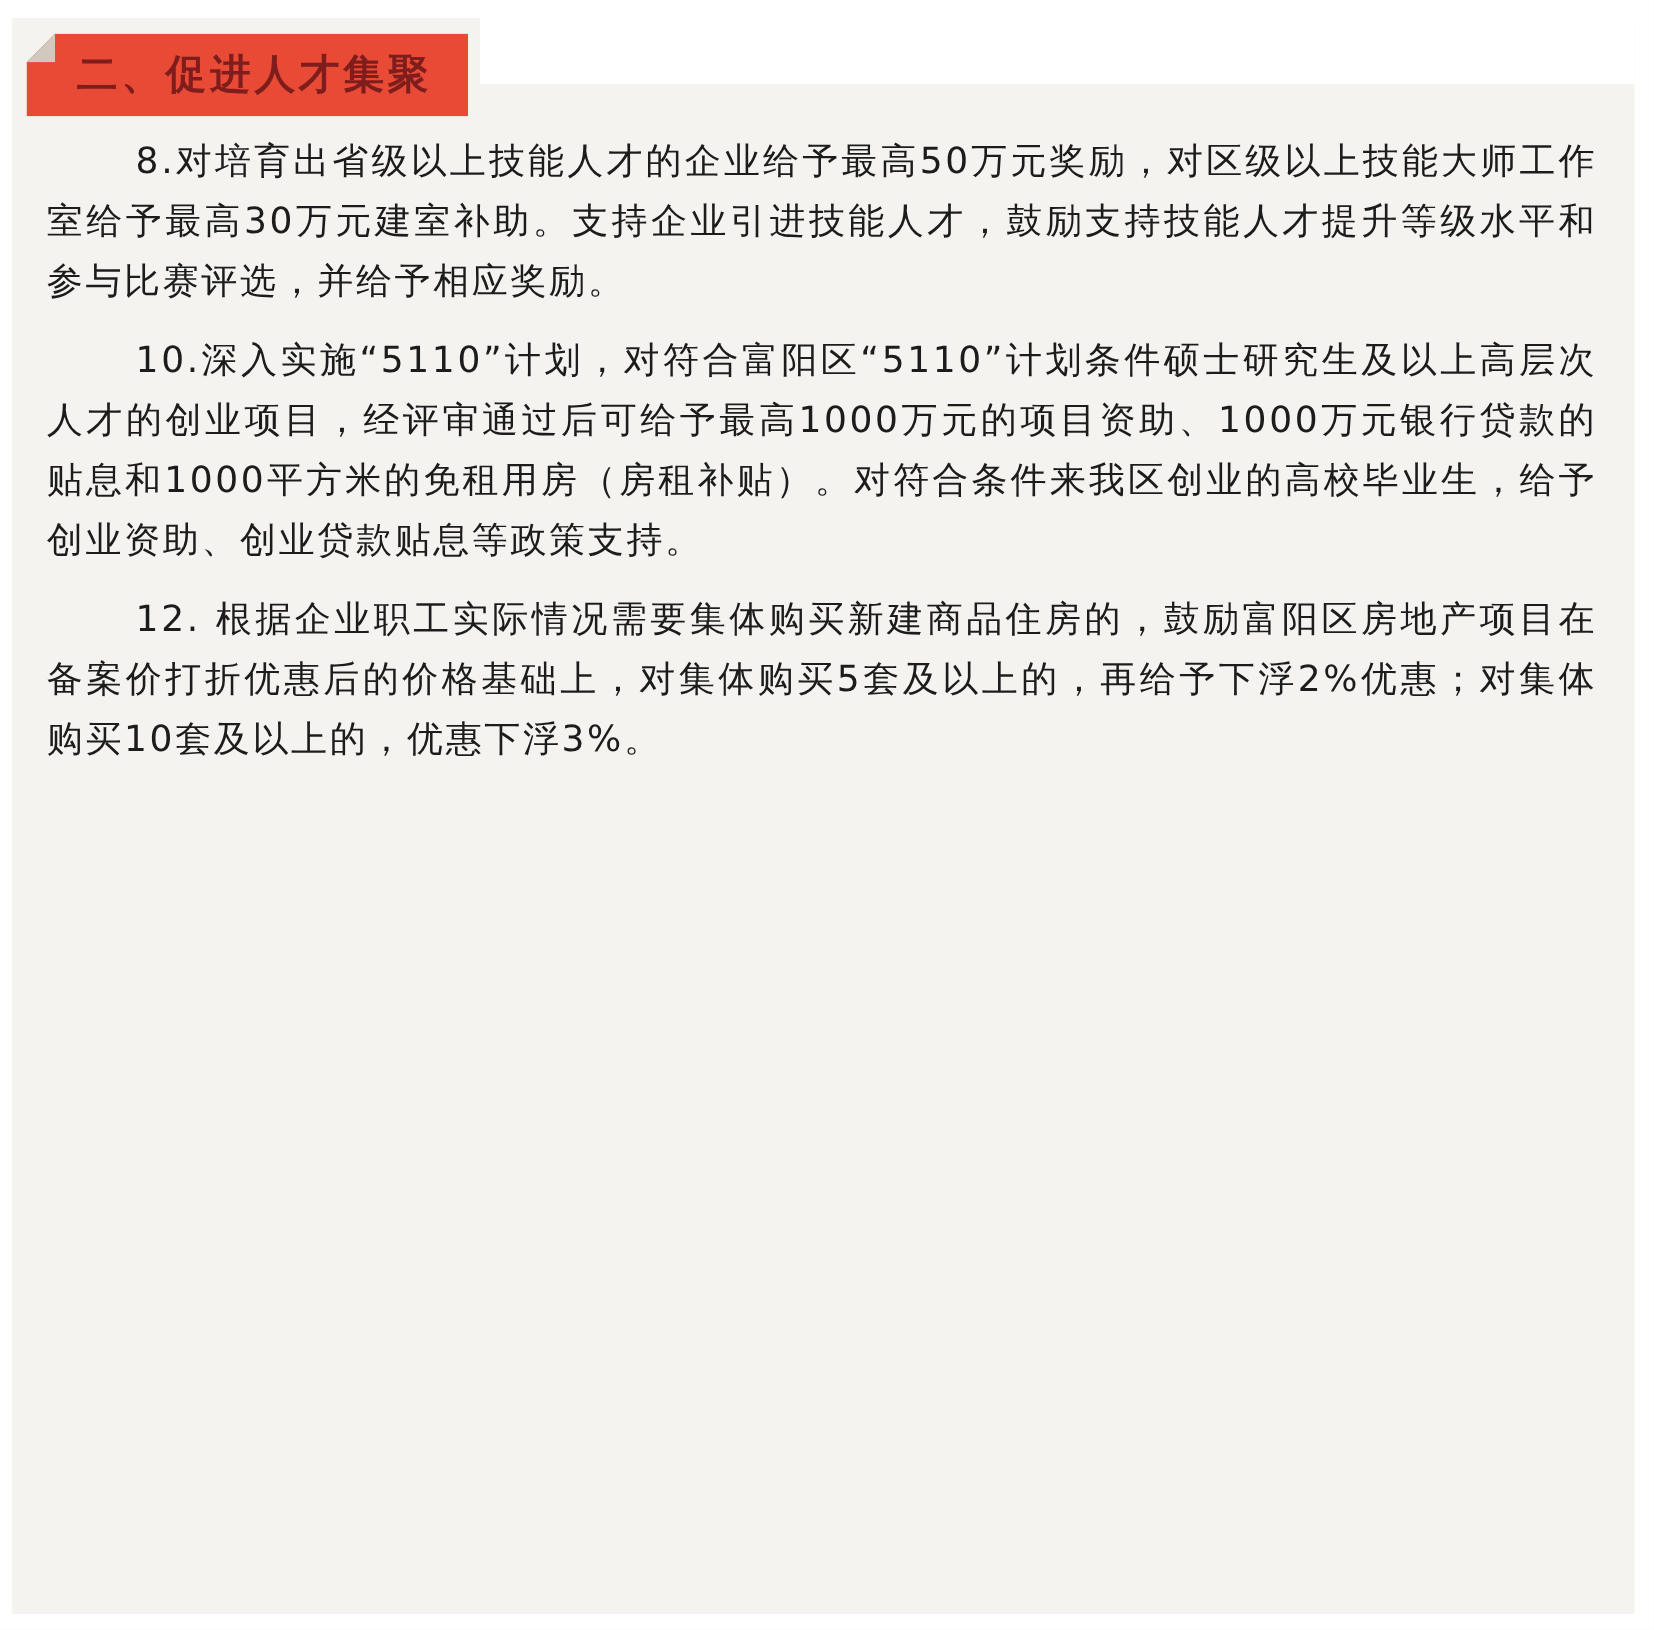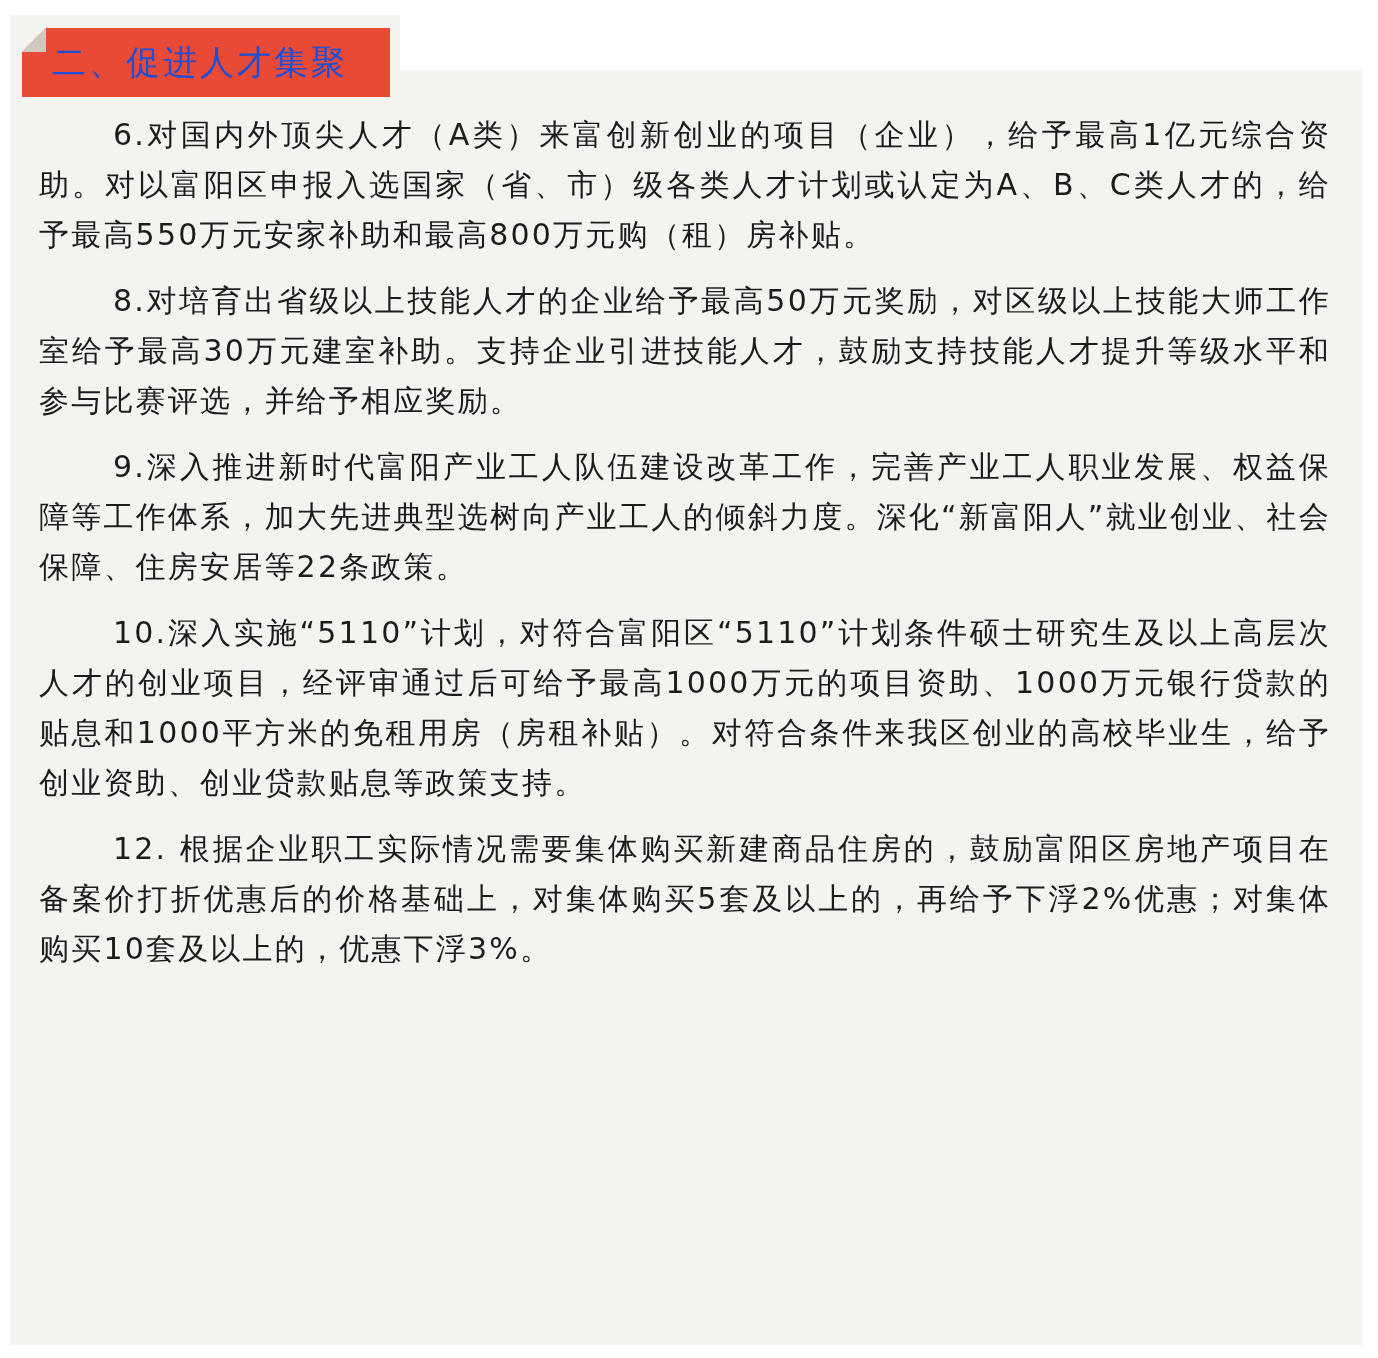--- a/index.html
+++ b/index.html
@@ -43,27 +43,27 @@
       position: absolute;
       left: 22px;
       top: 28px;
       width: 24px;
       height: 24px;
       background: #cfc9bf;
       clip-path: polygon(24px 0, 24px 24px, 0 24px);
     }
     .banner-title {
       position: absolute;
-      left: 52px;
+      left: 64px;
       top: 28px;
       height: 69px;
       line-height: 69px;
-      color: #1d4ed8;
+      color: #7f1d1d;
       font-size: 34px;
-      font-weight: normal;
+      font-weight: bold;
       letter-spacing: 3px;
       white-space: nowrap;
     }
     .content {
       position: absolute;
       left: 39px;
       top: 110px;
       width: 1292px;
     }
     .para {
@@ -80,18 +80,16 @@
 <body>
 
 <div class="panel"></div>
 <div class="panel-notch"></div>
 
 <div class="banner"></div>
 <div class="banner-fold"></div>
 <div class="banner-title">二、促进人才集聚</div>
 
 <div class="content">
-  <p class="para">6.对国内外顶尖人才（A类）来富创新创业的项目（企业），给予最高1亿元综合资助。对以富阳区申报入选国家（省、市）级各类人才计划或认定为A、B、C类人才的，给予最高550万元安家补助和最高800万元购（租）房补贴。</p>
   <p class="para">8.对培育出省级以上技能人才的企业给予最高50万元奖励，对区级以上技能大师工作室给予最高30万元建室补助。支持企业引进技能人才，鼓励支持技能人才提升等级水平和参与比赛评选，并给予相应奖励。</p>
-  <p class="para">9.深入推进新时代富阳产业工人队伍建设改革工作，完善产业工人职业发展、权益保障等工作体系，加大先进典型选树向产业工人的倾斜力度。深化“新富阳人”就业创业、社会保障、住房安居等22条政策。</p>
   <p class="para">10.深入实施“5110”计划，对符合富阳区“5110”计划条件硕士研究生及以上高层次人才的创业项目，经评审通过后可给予最高1000万元的项目资助、1000万元银行贷款的贴息和1000平方米的免租用房（房租补贴）。对符合条件来我区创业的高校毕业生，给予创业资助、创业贷款贴息等政策支持。</p>
   <p class="para">12. 根据企业职工实际情况需要集体购买新建商品住房的，鼓励富阳区房地产项目在备案价打折优惠后的价格基础上，对集体购买5套及以上的，再给予下浮2%优惠；对集体购买10套及以上的，优惠下浮3%。</p>
 </div>
 
 </body></html>

